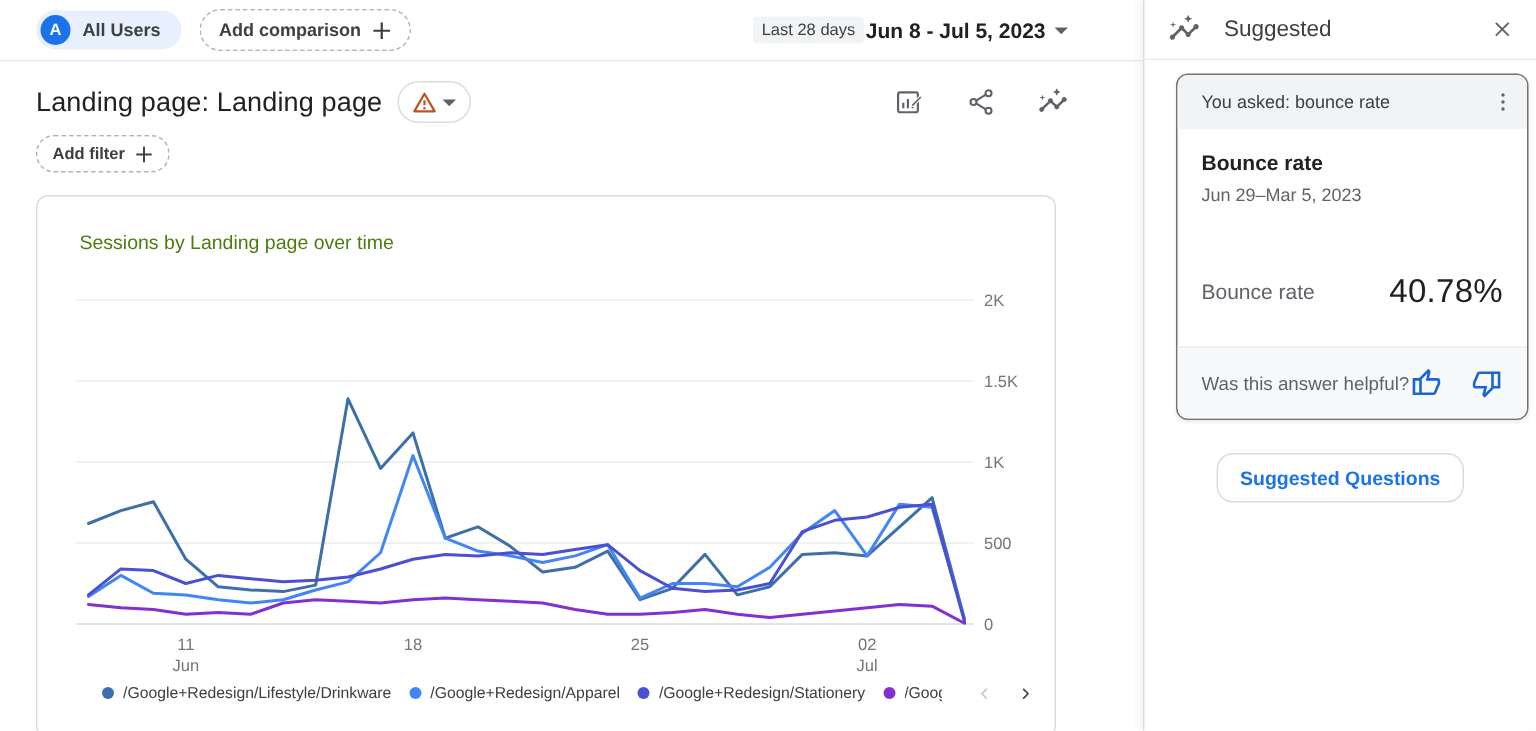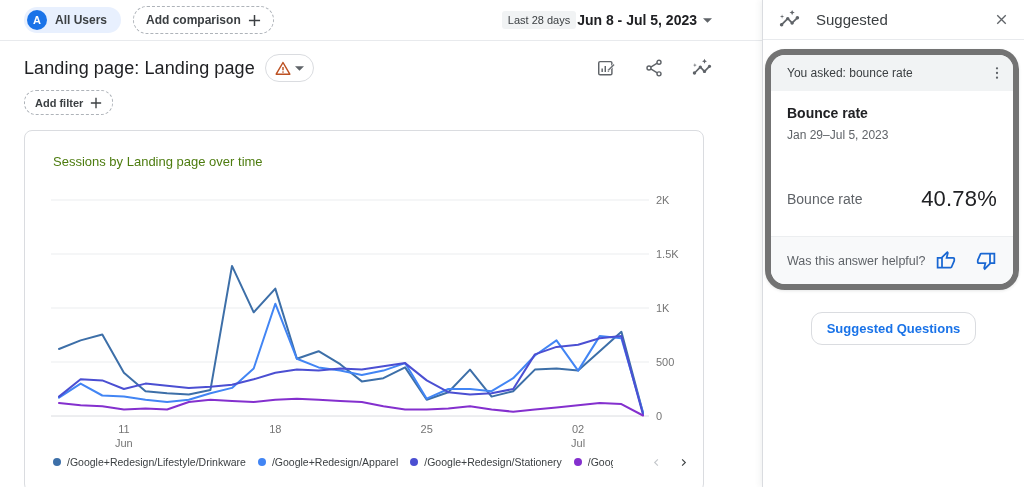--- a/index.html
+++ b/index.html
@@ -27,34 +27,34 @@
 
   .filter-row{padding:8px 0 0 24px}
   .chip-dashed.small{margin-left:0;height:23px;font-size:11px;border-radius:12px;padding:0 10px}
 
   
   .chart-card{position:absolute;left:24px;top:130px;width:680px;height:362px;border:1px solid #dadce0;border-radius:8px;background:#fff;box-sizing:border-box}
   .chart-title{position:absolute;left:28px;top:23px;font-size:13px;color:#4d7c0f}
   svg.chart{position:absolute;left:0;top:40px}
   .axis{font-size:11px;fill:#757575;font-family:"Liberation Sans",sans-serif}
   .mid{text-anchor:middle}
-  .legend-row{position:absolute;left:28px;right:14px;top:325px;display:flex;align-items:center}
+  .legend-row{position:absolute;left:43px;right:14px;top:325px;display:flex;align-items:center}
   .legend{display:flex;gap:12px;align-items:center;max-width:560px;overflow:hidden}
   .legend-item{display:flex;gap:6px;align-items:center;font-size:10.5px;color:#3c4043;white-space:nowrap;flex-shrink:0;cursor:pointer}
   .dot{width:8px;height:8px;border-radius:50%;flex-shrink:0}
   .fade{display:inline-block;max-width:60px;overflow:hidden;-webkit-mask-image:linear-gradient(90deg,#000 55%,transparent);mask-image:linear-gradient(90deg,#000 55%,transparent)}
   .pager{margin-left:auto;display:flex;gap:16px;align-items:center;flex-shrink:0}
   .pager .icon-btn.disabled{cursor:default}
 
   
   .insights{width:262px;box-sizing:border-box;border-left:1px solid #dadce0;box-shadow:-2px 0 6px rgba(60,64,67,.07);background:#fff;position:relative}
   .ins-header{height:39px;display:flex;align-items:center;padding:0 14px 0 16px;border-bottom:1px solid #e8eaed;gap:16px}
   .ins-title{font-size:15px;color:#3c4043}
   .ins-close{margin-left:auto}
-  .ins-card{margin:9px 5px 0 2px;border:6px solid #737373;border-radius:20px;box-shadow:0 1px 3px rgba(60,64,67,.12);overflow:hidden;background:#fff}
+  .ins-card{margin:9px 5px 0 21px;border:1px solid #737373;border-radius:8px;box-shadow:0 1px 3px rgba(60,64,67,.12);overflow:hidden;background:#fff}
   .ins-card-head{background:#f1f3f4;height:36px;display:flex;align-items:center;padding:0 8px 0 16px;font-size:12px;color:#3c4043}
   .kebab{margin-left:auto}
   .ins-body{padding:14px 16px 24px}
   .metric-title{font-size:14px;font-weight:bold;color:#202124}
   .metric-dates{font-size:12px;color:#5f6368;margin-top:7px}
   .metric-row{display:flex;align-items:center;justify-content:space-between;margin-top:44px}
   .metric-name{font-size:14px;color:#5f6368}
   .metric-value{font-size:22px;color:#202124;letter-spacing:.2px}
   .ins-card-foot{background:#f8f9fa;padding:13px 16px;display:flex;align-items:center;border-top:1px solid #eceef0}
   .foot-label{font-size:12.5px;color:#5f6368}
@@ -224,21 +224,21 @@
         <span class="icon-btn kebab">
           <svg width="16" height="16" viewBox="0 0 24 24">
               <circle cx="12" cy="5" r="1.7" fill="#5f6368"></circle>
               <circle cx="12" cy="12" r="1.7" fill="#5f6368"></circle>
               <circle cx="12" cy="19" r="1.7" fill="#5f6368"></circle>
             </svg>
         </span>
       </div>
       <div class="ins-body">
         <div class="metric-title">Bounce rate</div>
-        <div class="metric-dates">Jan 29–Jul 5, 2023</div>
+        <div class="metric-dates">Jun 29–Mar 5, 2023</div>
         <div class="metric-row">
           <span class="metric-name">Bounce rate</span>
           <span class="metric-value">40.78%</span>
         </div>
       </div>
       <div class="ins-card-foot">
         <span class="foot-label">Was this answer helpful?</span>
         <span class="thumbs">
           <span class="icon-btn">
             <svg width="21" height="21" viewBox="0 -960 960 960">

